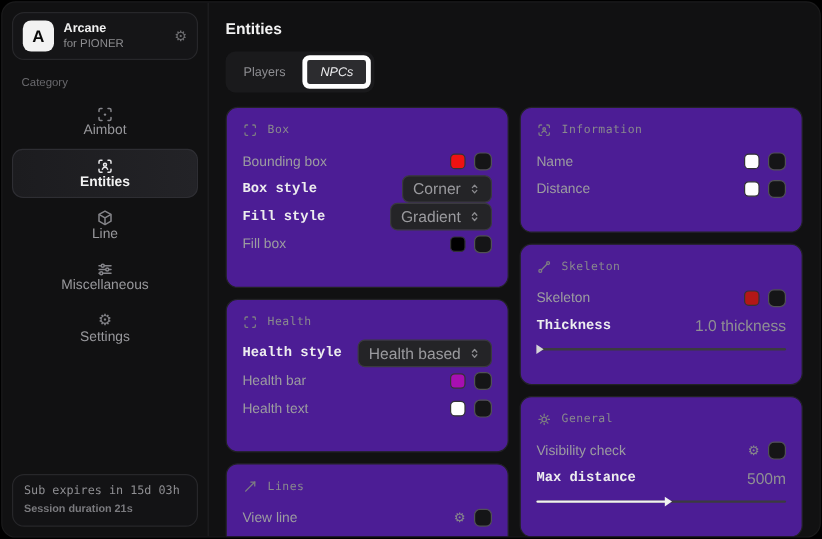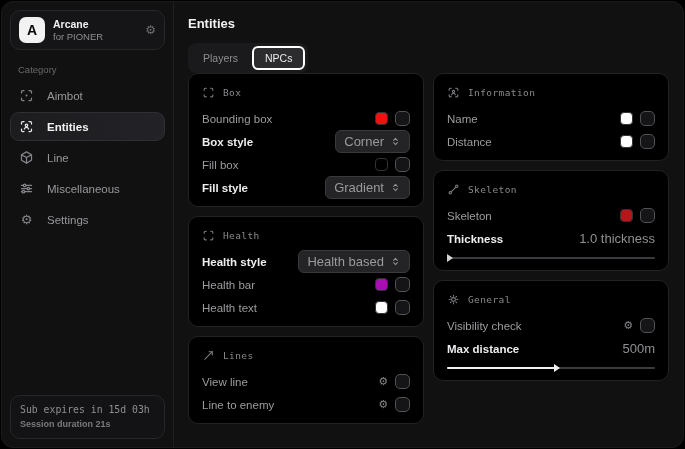--- a/index.html
+++ b/index.html
@@ -12,42 +12,42 @@
   
   .sidebar { width:172px; flex:0 0 172px; border-right:1px solid #1f1f21; display:flex; flex-direction:column; padding:8px; position:relative; }
   .s-header { border:1px solid #27272a; background:#151517; border-radius:10px; padding:6px 8px; display:flex; align-items:center; gap:8px; }
   .logo { width:26px; height:26px; background:#f2f2f2; color:#0a0a0a; border-radius:7px; font-weight:bold; font-size:14px; display:flex; align-items:center; justify-content:center; }
   .s-titles { flex:1; line-height:1.25; }
   .s-title { color:#f0f0f0; font-size:10.5px; font-weight:bold; }
   .s-sub { color:#8d8d90; font-size:9.5px; }
   .s-gear { color:#6f6f72; font-size:12px; font-family:"DejaVu Sans", sans-serif; cursor:pointer; }
   .cat-label { color:#69696d; font-size:9.5px; margin:14px 0 6px 8px; }
   .nav { display:flex; flex-direction:column; gap:2px; }
-  .nav-item { display:flex; align-items:center; gap:13px; padding:6px 8px; border-radius:9px; color:#98989c; font-size:11.5px; border:1px solid transparent; cursor:pointer; }
+  .nav-item { display:flex; align-items:center; gap:0; padding:6px 8px; border-radius:9px; color:#98989c; font-size:11.5px; border:1px solid transparent; cursor:pointer;flex-direction:column; }
   .nav-item .nicon { width:15px; height:15px; color:#85858a; display:inline-flex; }
   .nav-item.active { background:linear-gradient(90deg,#1c1c1f,#232327); border:1px solid #2e2e33; color:#f2f2f2; font-weight:bold; }
   .nav-item.active .nicon { color:#e8e8ea; }
   .s-footer { margin-top:auto; border:1px solid #27272a; background:#131315; border-radius:10px; padding:7px 9px; line-height:1.5; }
   .sf1 { font-family:"DejaVu Sans Mono", monospace; color:#8f8f93; font-size:9.8px; }
   .sf2 { color:#7a7a7e; font-size:9px; font-weight:bold; }
   
   .main { flex:1; padding:12px 14px; overflow:hidden; }
   .m-title { color:#f2f2f2; font-size:13px; font-weight:bold; margin:2px 0 12px 0; }
-  .tabs { display:inline-flex; background:#1a1a1c; border-radius:8px; padding:3px; gap:2px; }
+  .tabs { display:inline-flex; background:#1a1a1c; border-radius:8px; padding:3px; gap:2px; margin-bottom:12px; }
   .tab { font-size:10.5px; color:#8e8e92; padding:4px 11px; border-radius:6px; border:1px solid transparent; cursor:pointer; background:transparent; font-family:inherit; }
-  .tab.active { background:#2c2c2f; border:2px solid #ffffff; color:#ececee; }
+  .tab.active { background:#2c2c2f; border:4px solid #ffffff; color:#ececee;font-style:italic; }
   .cols { display:flex; gap:9px; align-items:flex-start; }
   .col { flex:1; display:flex; flex-direction:column; gap:9px; }
-  .card { background:#000000; border-radius:10px; padding:10px 13px 7px; border:1px solid #222225; }
+  .card { background:#4c1d95; border-radius:10px; padding:10px 13px 24px; border:1px solid #222225; }
   .card-head { display:flex; align-items:center; gap:8px; color:#89898d; margin:2px 0 8px 0; }
   .card-head .cicon { width:13px; height:13px; display:inline-flex; color:#7d7d82; }
   .card-title { font-family:"DejaVu Sans Mono", monospace; font-size:9.5px; letter-spacing:.4px; }
   .row { display:flex; align-items:center; justify-content:space-between; min-height:23px; }
   .lbl { color:#9c9ca0; font-size:11.5px; }
-  .lbl.bright { color:#ededef; font-weight:bold; }
+  .lbl.bright { color:#ededef; font-weight:bold;font-family:Liberation Mono, monospace; }
   .controls { display:flex; align-items:center; gap:7px; }
   .swatch { width:13px; height:13px; border-radius:4px; border:1px solid #333336; display:inline-block; cursor:pointer; }
   .checkbox { width:15px; height:15px; border-radius:5px; border:1px solid #515155; background:#151517; display:inline-block; cursor:pointer; }
   .dropdown { display:inline-flex; align-items:center; gap:6px; background:#242427; border:1px solid #3a3a3e; border-radius:6px; padding:3px 8px; color:#9a9a9e; font-size:13px; cursor:pointer; font-family:inherit; }
   .dropdown .dicon { width:11px; height:11px; display:inline-flex; color:#8a8a8e; }
   .mini-gear { color:#87878b; font-size:11px; font-family:"DejaVu Sans", sans-serif; cursor:pointer; }
   .val { color:#8f8f93; font-size:13px; }
   .slider { position:relative; height:10px; margin-top:3px; display:flex; align-items:center; cursor:pointer; }
   .slider-track { position:absolute; left:0; right:0; height:2px; background:#3b3b3f; border-radius:2px; }
   .slider-fill { position:relative; height:2px; background:#f2f2f2; border-radius:2px; }
@@ -194,37 +194,37 @@
             <button class="dropdown">
               <span>Corner</span>
               <span class="dicon">
                   <svg viewBox="0 0 24 24" width="11" height="11">
                     <use href="#i-caret-sort"></use>
                   </svg>
                 </span>
             </button>
           </div>
           <div class="row">
-            <span class="lbl">Fill box</span>
-            <span class="controls">
-              <span class="swatch" style="background-color: rgb(0, 0, 0);"></span>
-              <span class="checkbox"></span>
-            </span>
-          </div>
-          <div class="row">
             <span class="lbl bright">Fill style</span>
             <button class="dropdown">
               <span>Gradient</span>
               <span class="dicon">
                   <svg viewBox="0 0 24 24" width="11" height="11">
                     <use href="#i-caret-sort"></use>
                   </svg>
                 </span>
             </button>
           </div>
+          <div class="row">
+            <span class="lbl">Fill box</span>
+            <span class="controls">
+              <span class="swatch" style="background-color: rgb(0, 0, 0);"></span>
+              <span class="checkbox"></span>
+            </span>
+          </div>
         </div>
 
         <div class="card">
           <div class="card-head">
             <span class="cicon">
                 <svg viewBox="0 0 24 24" width="13" height="13">
                   <use href="#i-brackets"></use>
                 </svg>
               </span>
             <span class="card-title">Health</span>

